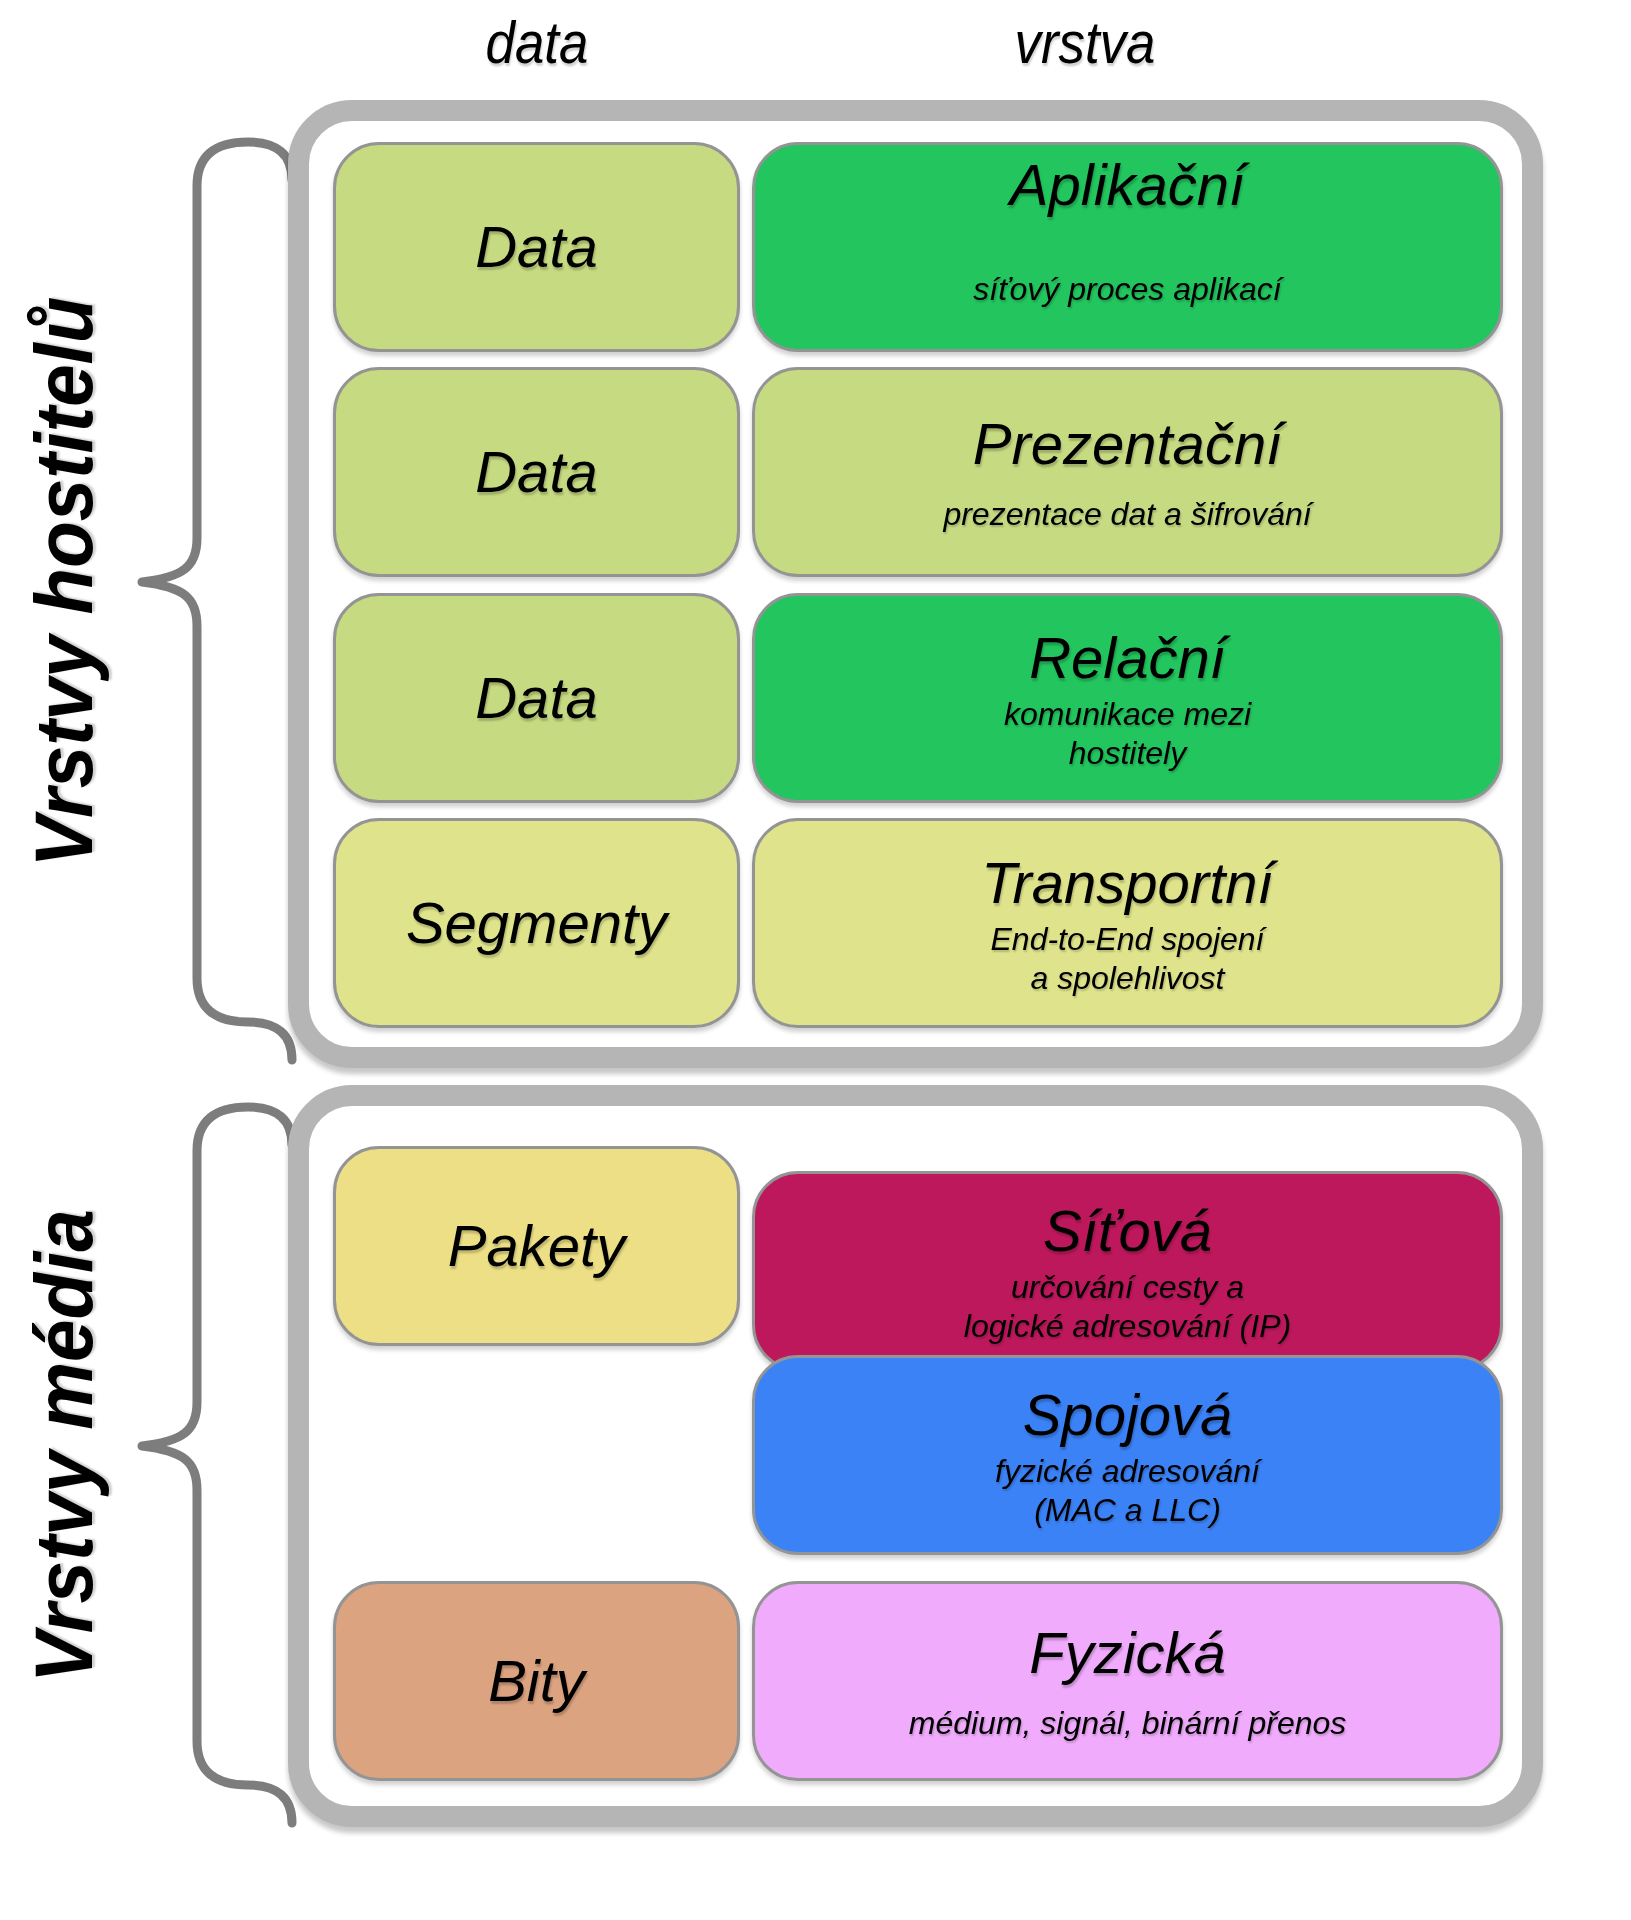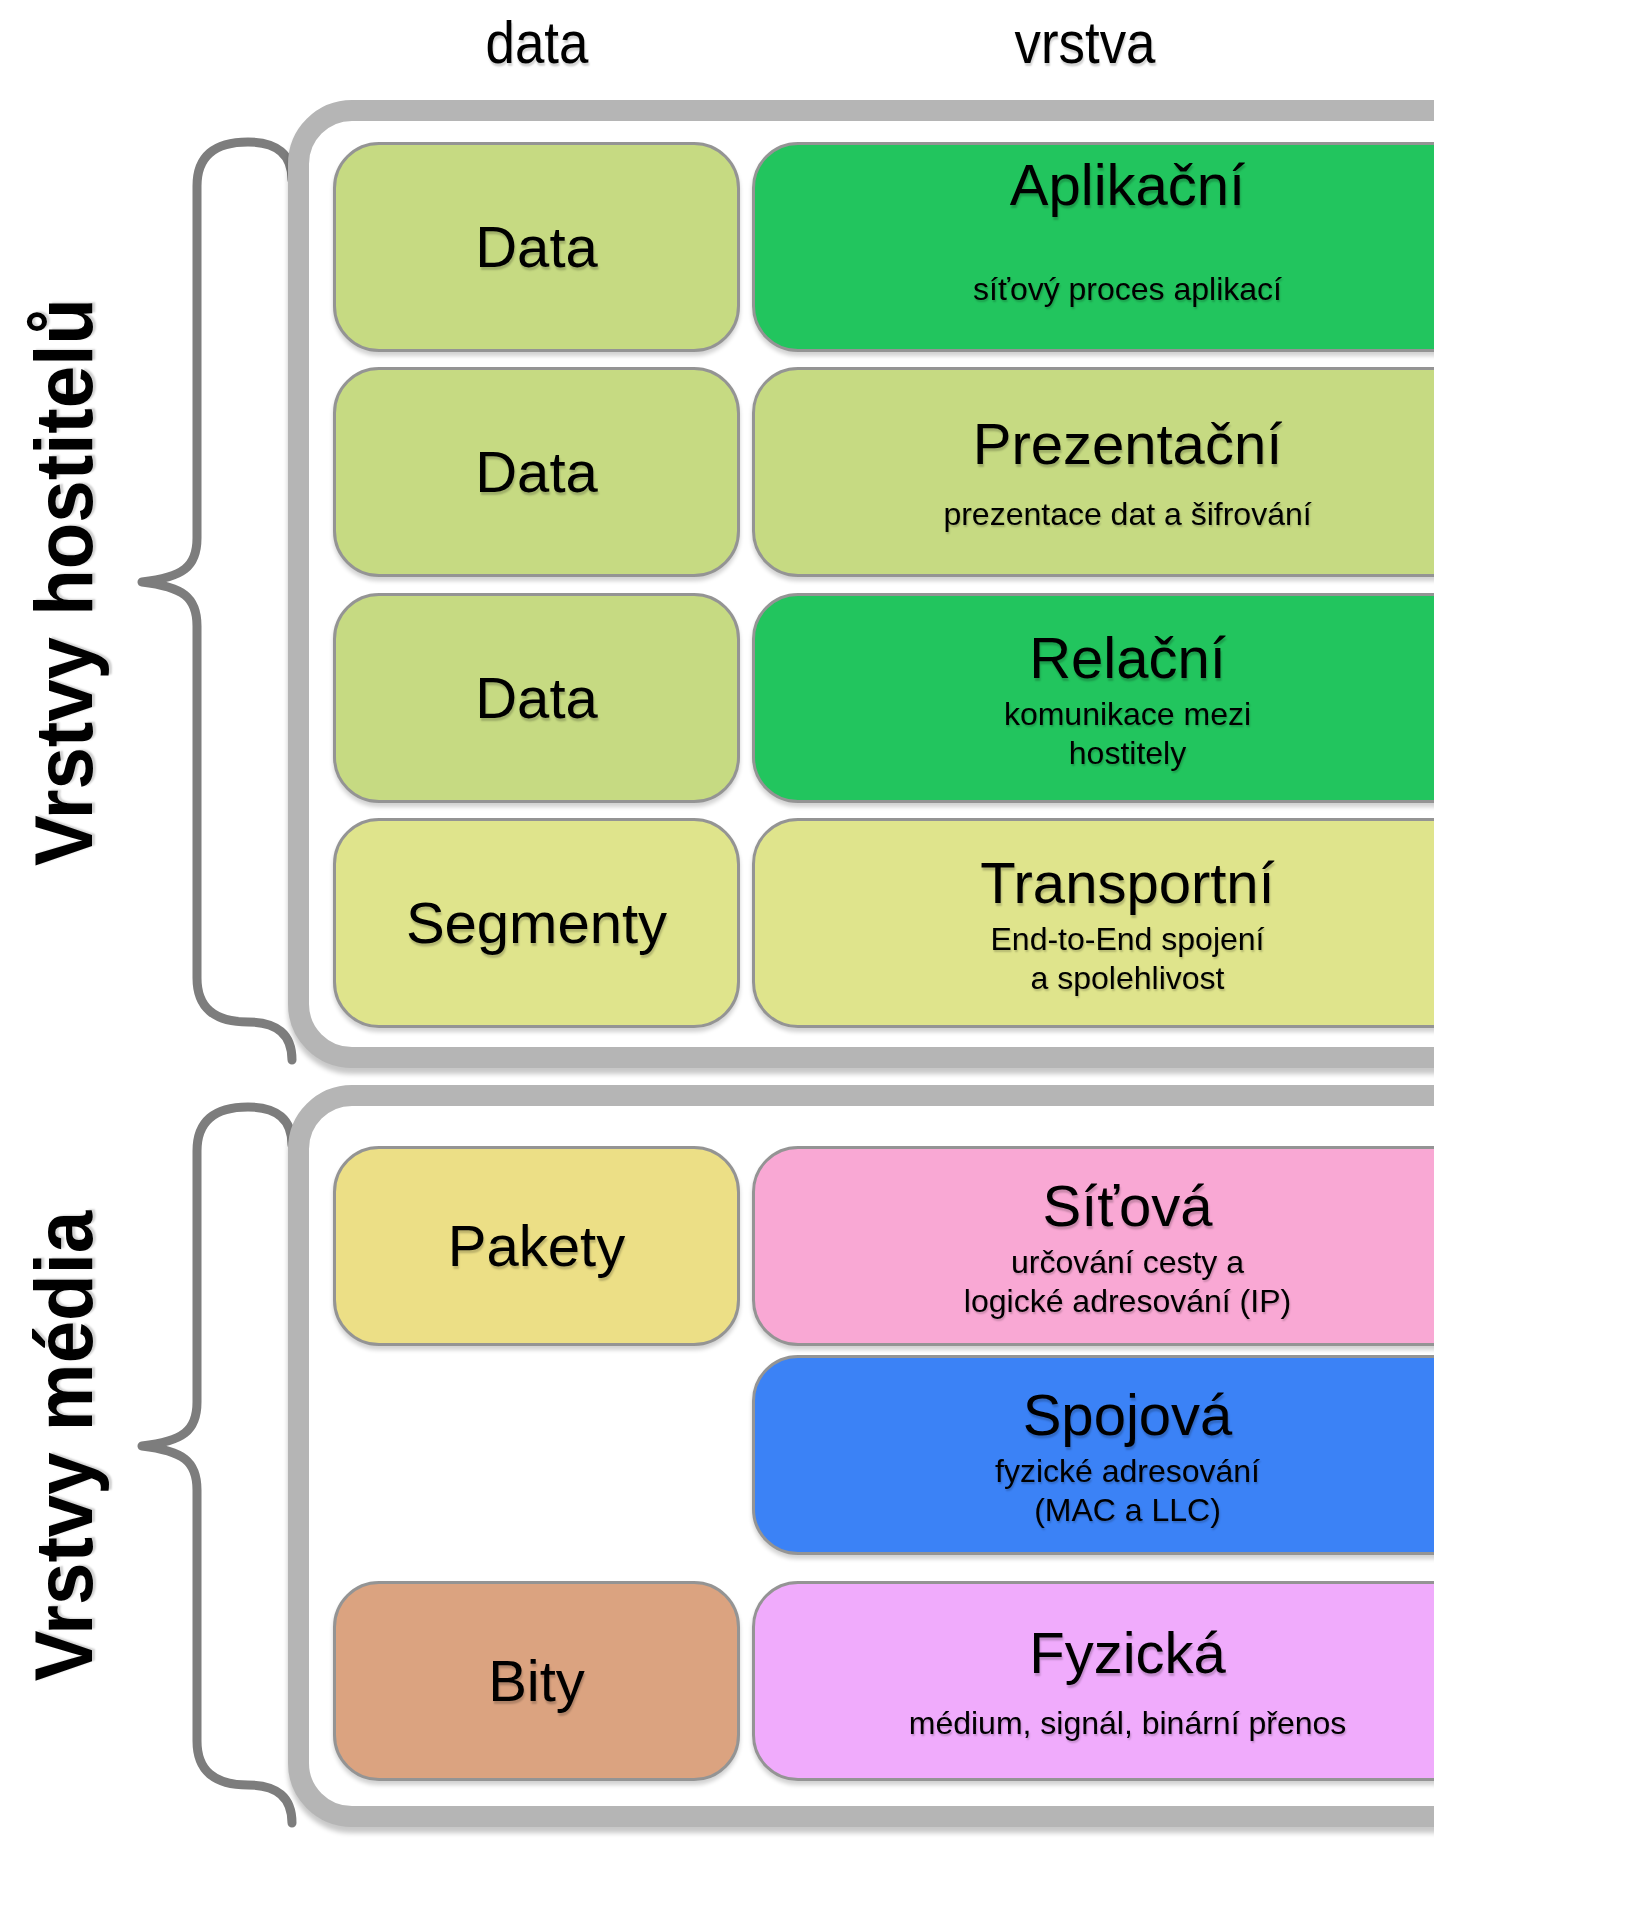--- a/index.html
+++ b/index.html
@@ -1,18 +1,18 @@
 <!DOCTYPE html>
 <html><head>
 <meta charset="utf-8">
 <style>
   html,body{margin:0;padding:0;background:#fff;}
   .canvas{
-    position:relative;width:1434px;height:1920px;background:#fff;
-    font-family:"Liberation Sans",sans-serif;color:#000;overflow:hidden;
+    position:relative;width:1631px;height:1920px;background:#fff;
+    font-family:"Liberation Sans",sans-serif;color:#000;overflow:hidden;font-style:italic;
   }
   
   .col-header{
     position:absolute;top:10px;transform:translateX(-50%);
     font-size:60px;line-height:1.1;white-space:nowrap;z-index:3;
     text-shadow:1px 3px 2px rgba(0,0,0,.18);
     transform-origin:center;
   }
   .hdr-data{left:537px;transform:translateX(-50%) scaleX(.88);}
   .hdr-vrstva{left:1085px;transform:translateX(-50%) scaleX(.88);}
@@ -128,21 +128,21 @@
     </div>
 
   </div>
 
   <div class="container c-media">
 
     <div class="row r4">
       <div class="pdu-box" style="background-color: rgb(236, 223, 134);">
         <span class="pdu-label">Pakety</span>
       </div>
-      <div class="layer-box gap-sm" style="background-color: #f9a8d4;">
+      <div class="layer-box gap-sm" style="background-color: #be185d; margin-top: 25px;">
         <span class="layer-title">Síťová</span>
         <span class="layer-desc">určování cesty a</span>
         <span class="layer-desc">logické adresování (IP)</span>
       </div>
     </div>
 
     <div class="row r5">
       <div class="layer-box gap-sm" style="background-color: #3b82f6;">
         <span class="layer-title">Spojová</span>
         <span class="layer-desc">fyzické adresování</span>

